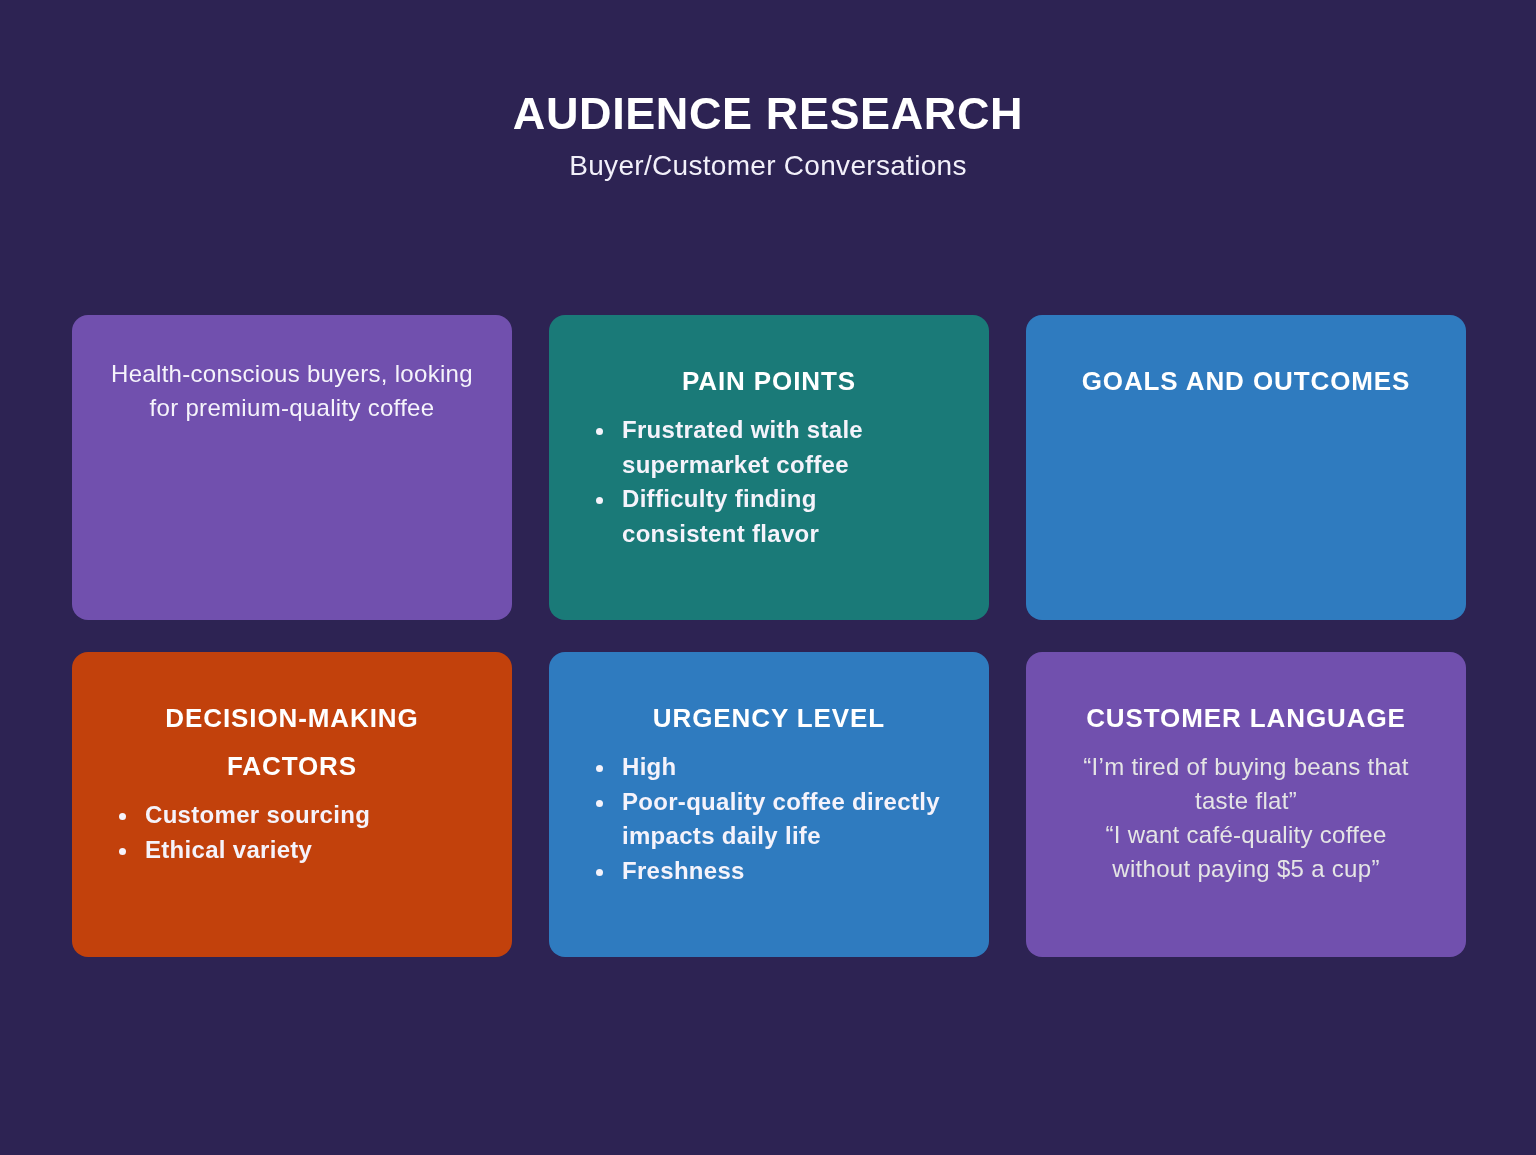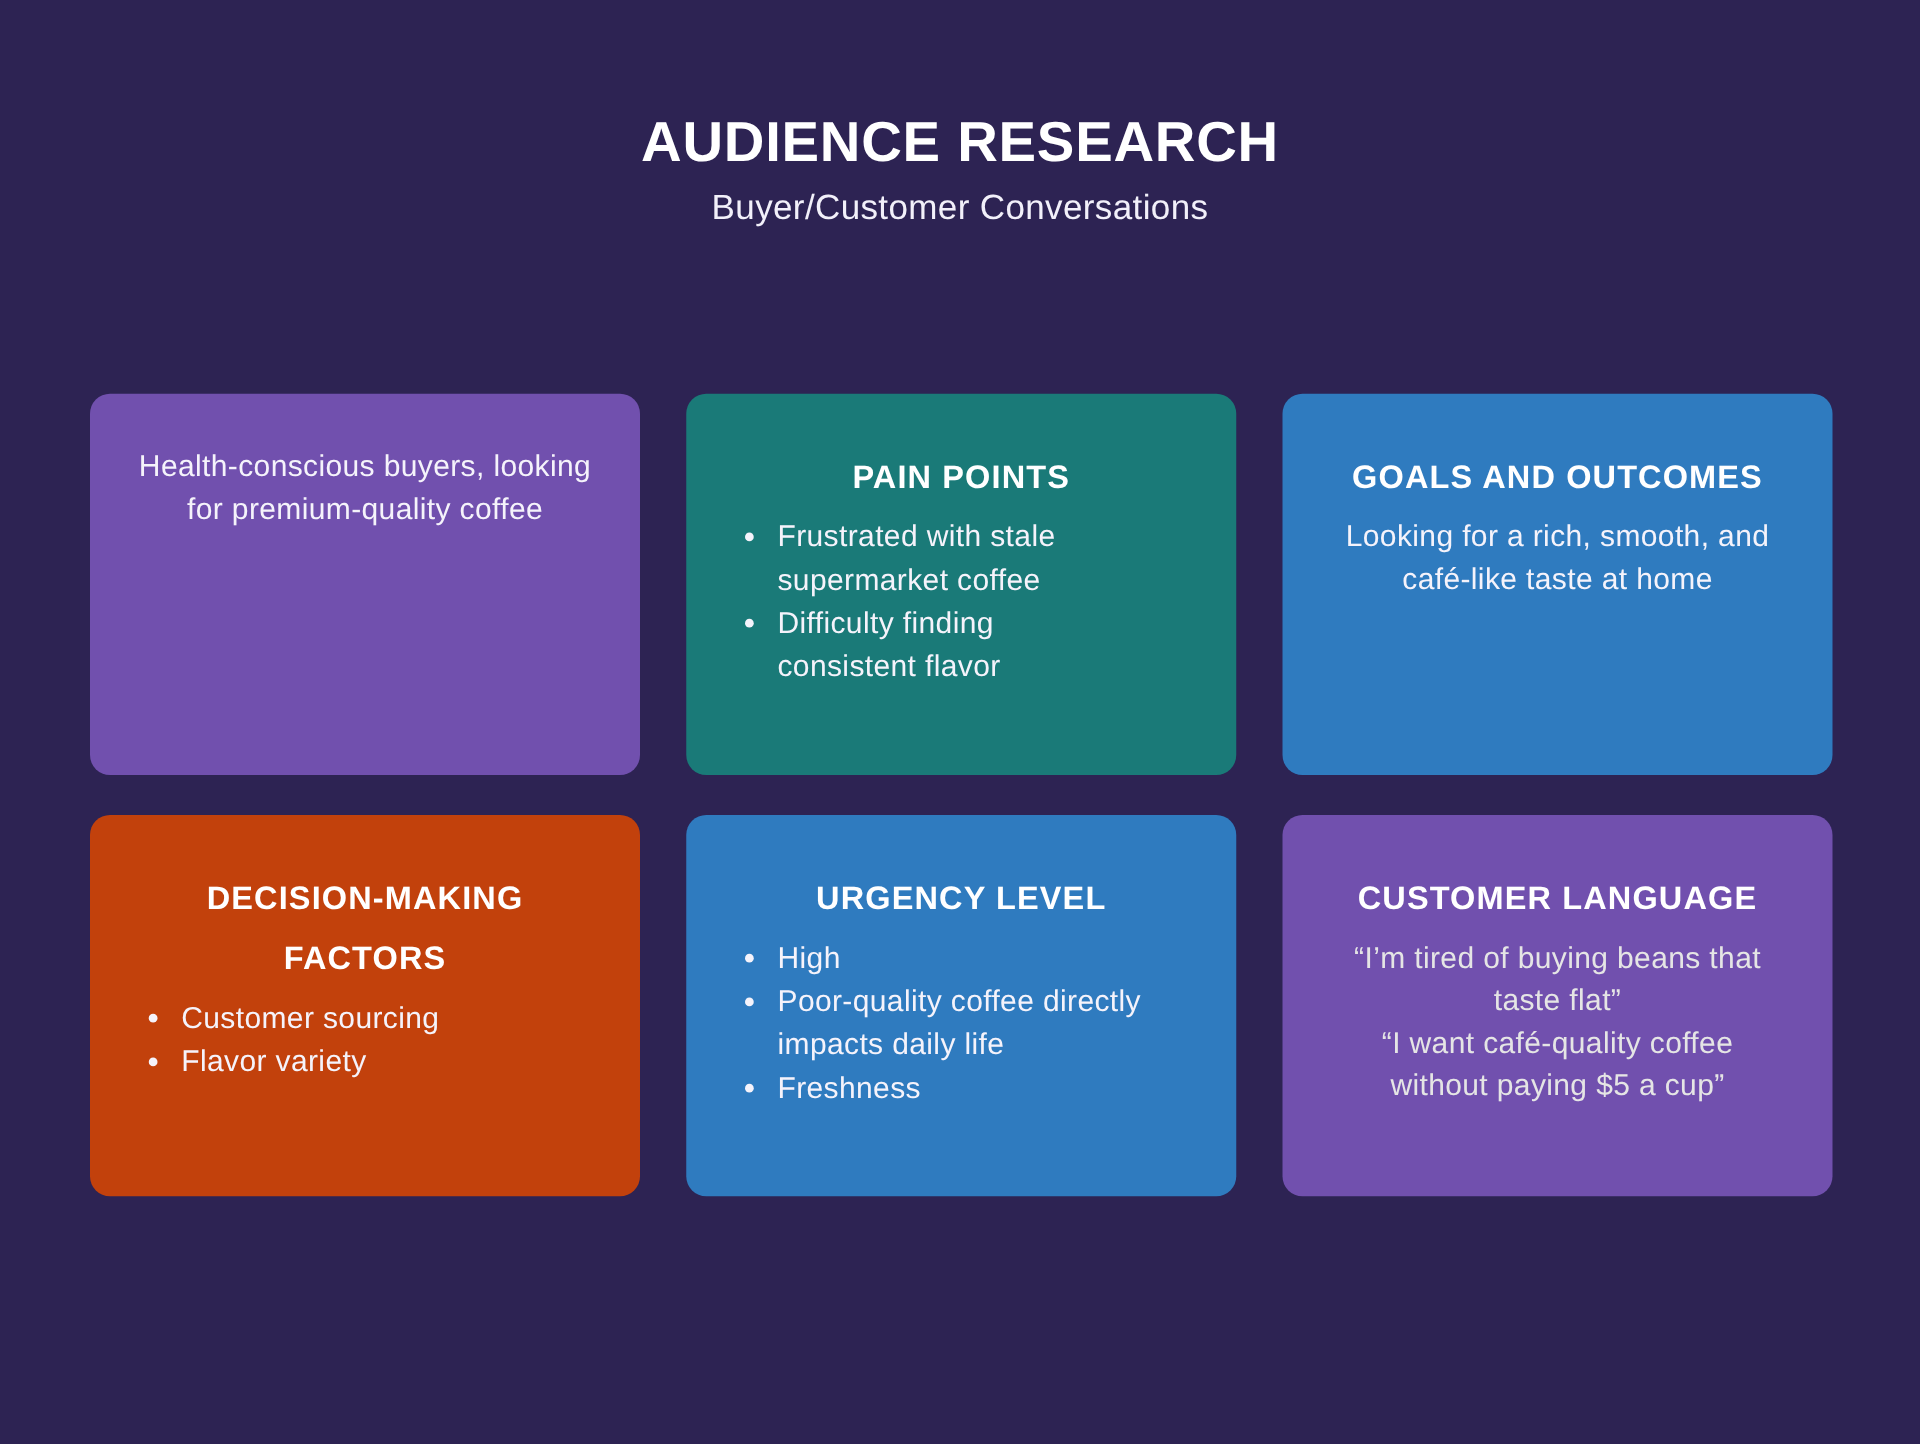--- a/index.html
+++ b/index.html
@@ -76,21 +76,21 @@
   ul.bullets {
     text-align: left;
     font-size: 24px;
     line-height: 34.5px;
     letter-spacing: 0.3px;
     color: #f5f3fb;
     margin: 0;
     padding: 0 0 0 30px;
     list-style: disc outside;
   }
-  ul.bullets li { padding-left: 5px; }
+  ul.bullets li { padding-left: 5px; font-weight: bold; }
 
   
   .list-pain     { width: 272px; margin: 0 auto; }
   .list-decision { width: 310px; margin-left: 8px; }
   .list-urgency  { width: 330px; margin-left: auto; margin-right: auto; }
 
   .quotes { margin-top: 8px; }
   .quote {
     margin: 0;
     font-size: 24px;
@@ -116,28 +116,27 @@
   <section class="card" style="background: rgb(26, 122, 120);">
     <h2 class="card-title">PAIN POINTS</h2>
     <ul class="bullets list-pain">
       <li>Frustrated with stale supermarket coffee</li>
       <li>Difficulty finding consistent flavor</li>
     </ul>
   </section>
 
   <section class="card" style="background: rgb(47, 123, 191);">
     <h2 class="card-title">GOALS AND OUTCOMES</h2>
-    <p class="card-body">Looking for a rich, smooth, and café-like taste at home</p>
   </section>
 
   <section class="card" style="background: #c2410c;">
     <h2 class="card-title">DECISION-MAKING FACTORS</h2>
     <ul class="bullets list-decision">
       <li>Customer sourcing</li>
-      <li>Flavor variety</li>
+      <li>Ethical variety</li>
     </ul>
   </section>
 
   <section class="card" style="background: rgb(47, 123, 191);">
     <h2 class="card-title">URGENCY LEVEL</h2>
     <ul class="bullets list-urgency">
       <li>High</li>
       <li>Poor-quality coffee directly impacts daily life</li>
       <li>Freshness</li>
     </ul>

